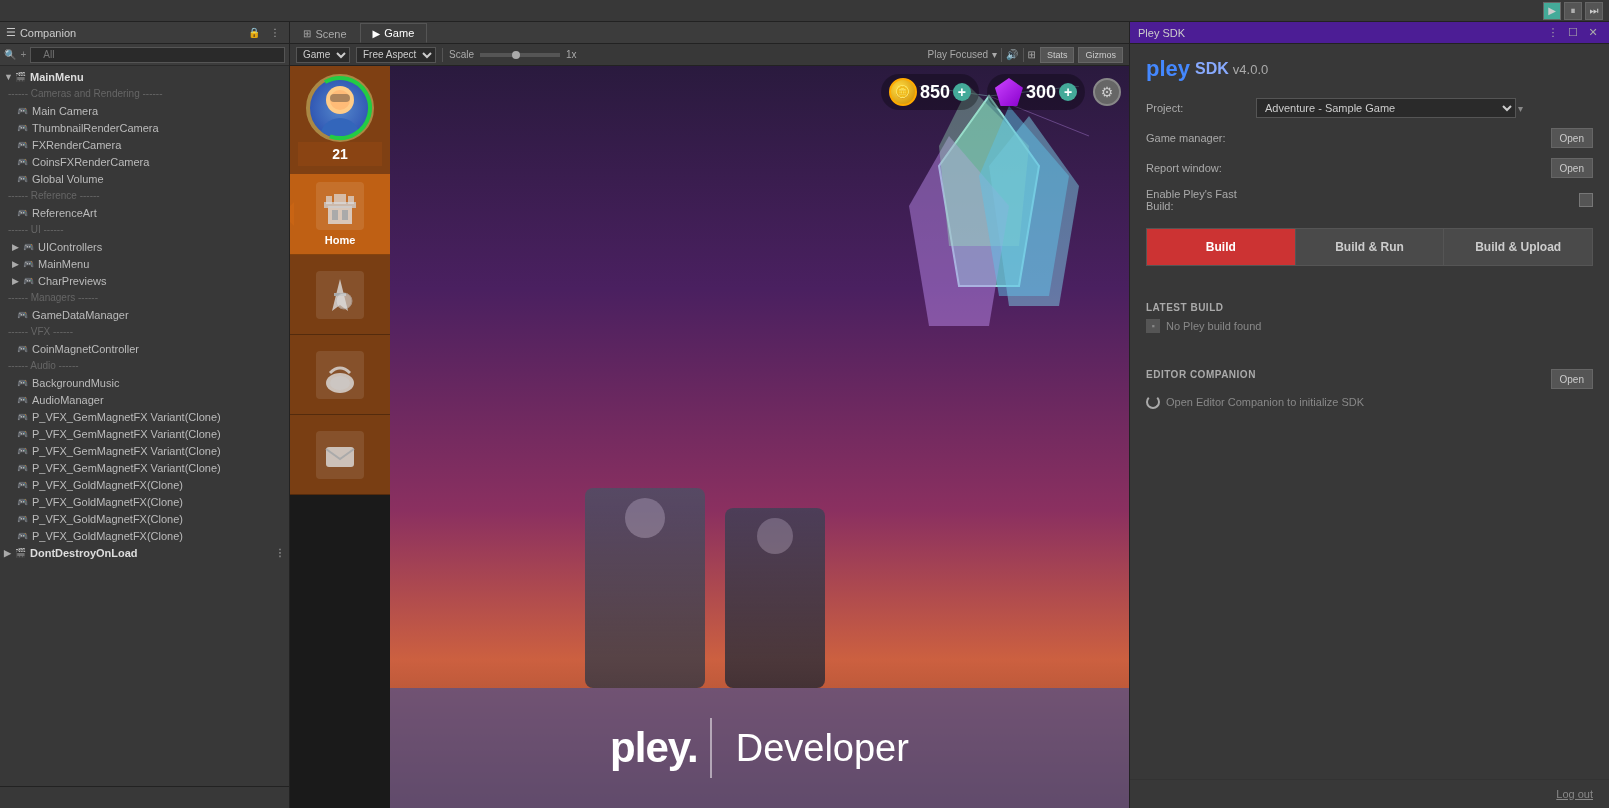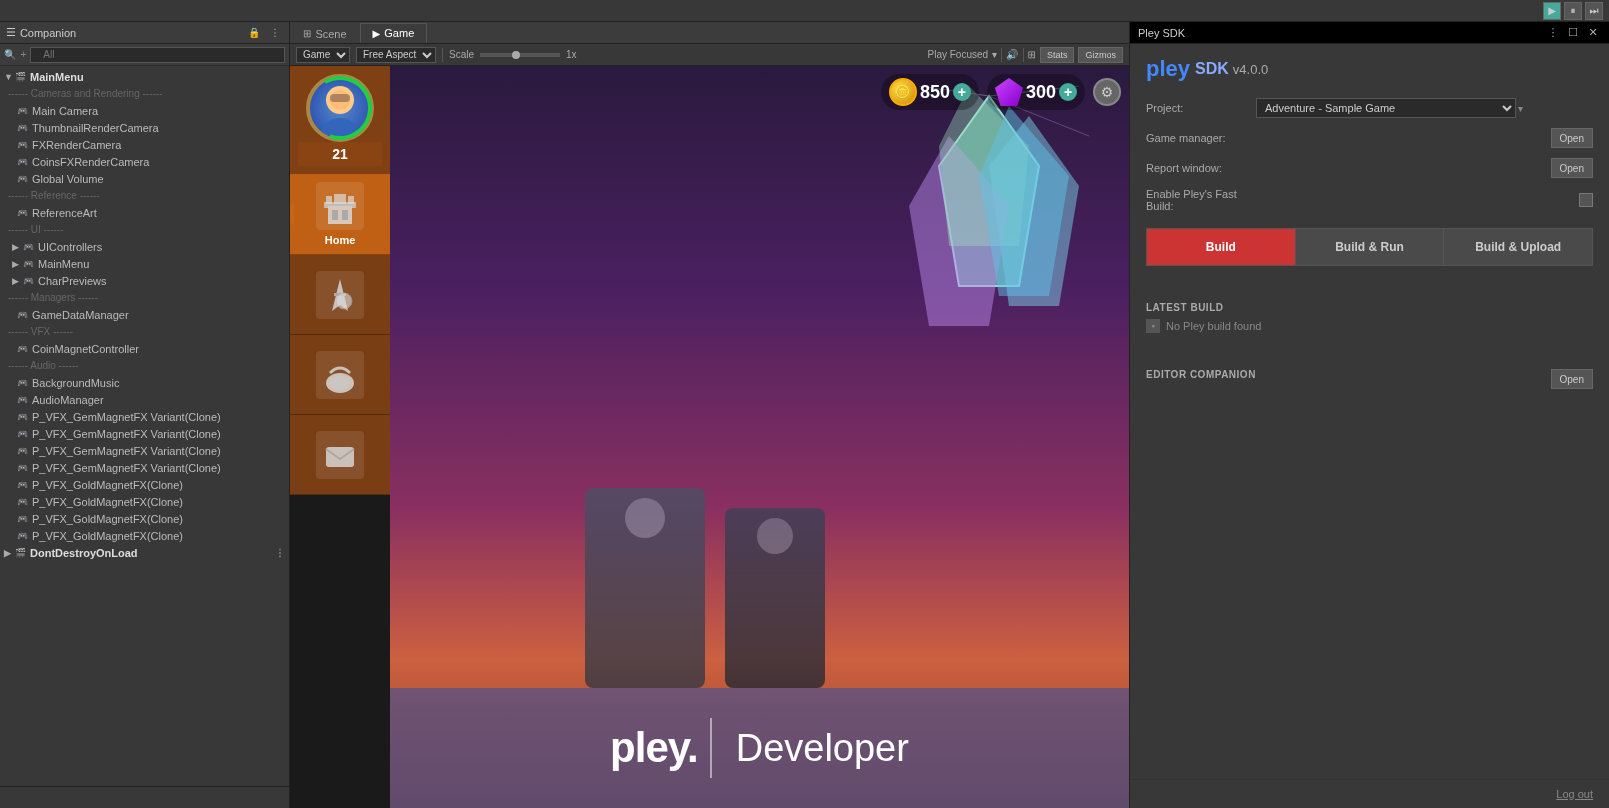--- a/index.html
+++ b/index.html
@@ -81,21 +81,21 @@
 
     
     .game-bg { position: absolute; top: 0; left: 100px; right: 0; bottom: 0; background: linear-gradient(180deg, #2a1a3e 0%, #4a2060 30%, #8b3060 60%, #cc6040 80%, #884020 100%); }
     .game-logo-area { position: absolute; bottom: 0; left: 100px; right: 0; height: 120px; background: rgba(80,80,140,0.7); display: flex; align-items: center; justify-content: center; }
     .pley-logo-text { color: white; font-size: 42px; font-weight: bold; letter-spacing: -1px; }
     .dev-text { color: white; font-size: 38px; margin-left: 12px; }
     .logo-divider { width: 2px; height: 60px; background: rgba(255,255,255,0.5); margin: 0 12px; }
 
     
     .sdk-panel { width: 480px; background: #383838; border-left: 1px solid #222; display: flex; flex-direction: column; flex-shrink: 0; }
-    .sdk-header { height: 22px; background: #000000; border-bottom: 1px solid #222; display: flex; align-items: center; padding: 0 8px; justify-content: space-between; gap: 8px; }
+    .sdk-header { height: 22px; background: #4c1d95; border-bottom: 1px solid #222; display: flex; align-items: center; padding: 0 8px; justify-content: space-between; gap: 8px; }
     .sdk-title-text { font-size: 11px; color: #ccc; }
     .sdk-header-icons { display: flex; gap: 4px; }
     .sdk-icon { width: 16px; height: 16px; display: flex; align-items: center; justify-content: center; color: #aaa; font-size: 11px; cursor: pointer; }
 
     .sdk-content { padding: 12px 16px; flex: 1; }
     .sdk-logo { display: flex; align-items: center; gap: 4px; margin-bottom: 16px; }
 
     .sdk-row { display: flex; align-items: center; margin-bottom: 10px; }
     .sdk-label { color: #aaa; font-size: 11px; width: 110px; flex-shrink: 0; }
     .sdk-dropdown { background: #2a2a2a; border: 1px solid #555; color: #ccc; font-size: 11px; height: 20px; padding: 0 4px; width: 260px; }
@@ -482,20 +482,24 @@
           <span class="build-icon">▪</span>
           <span>No Pley build found</span>
         </div>
       </div>
 
       <div class="sdk-section">
         <div style="display:flex;align-items:flex-start;justify-content:space-between;margin-bottom:6px;">
           <div class="sdk-section-title" style="margin-bottom:0;">EDITOR COMPANION</div>
           <button class="sdk-open-btn">Open</button>
         </div>
+        <div class="sdk-section-content">
+          <div class="spin-icon"></div>
+          <span>Open Editor Companion to initialize SDK</span>
+        </div>
       </div>
     </div>
 
     <div class="sdk-footer">
       <button class="logout-btn">Log out</button>
     </div>
   </div>
 
 </div>
 

